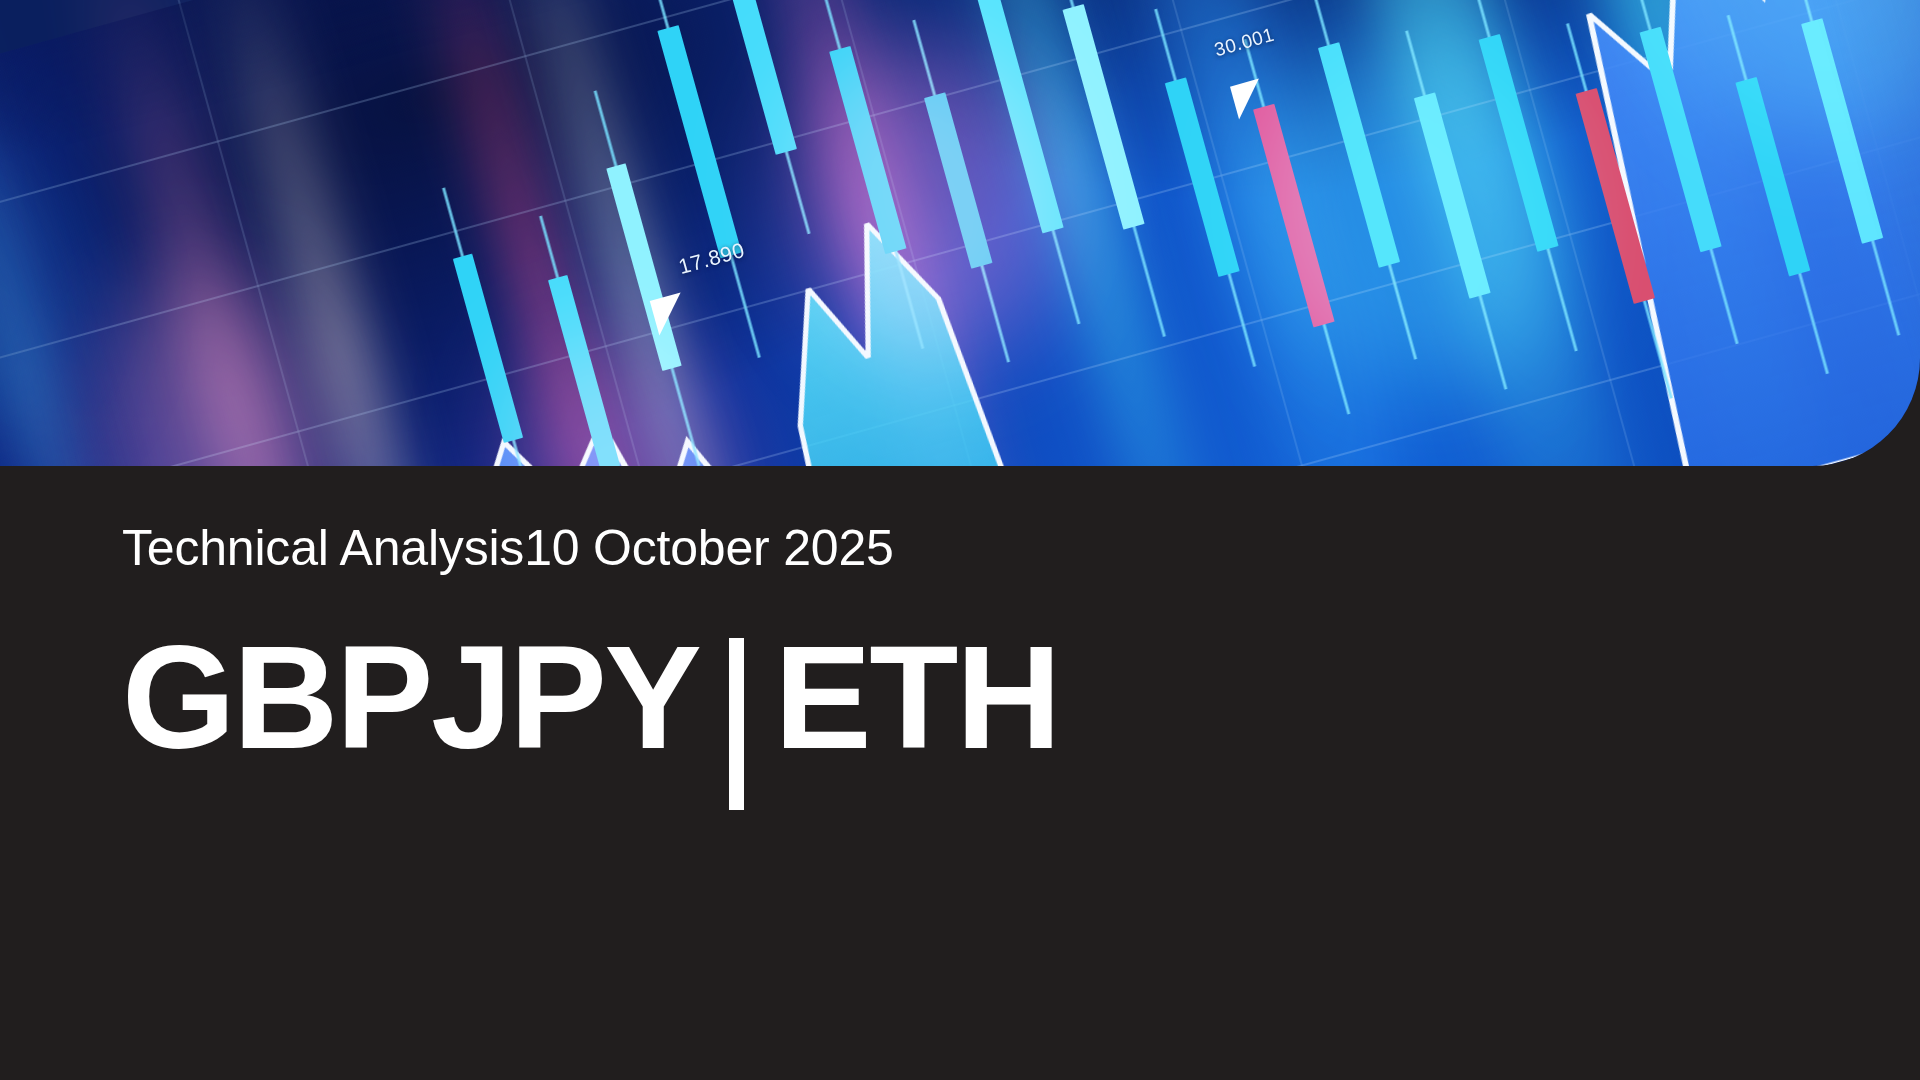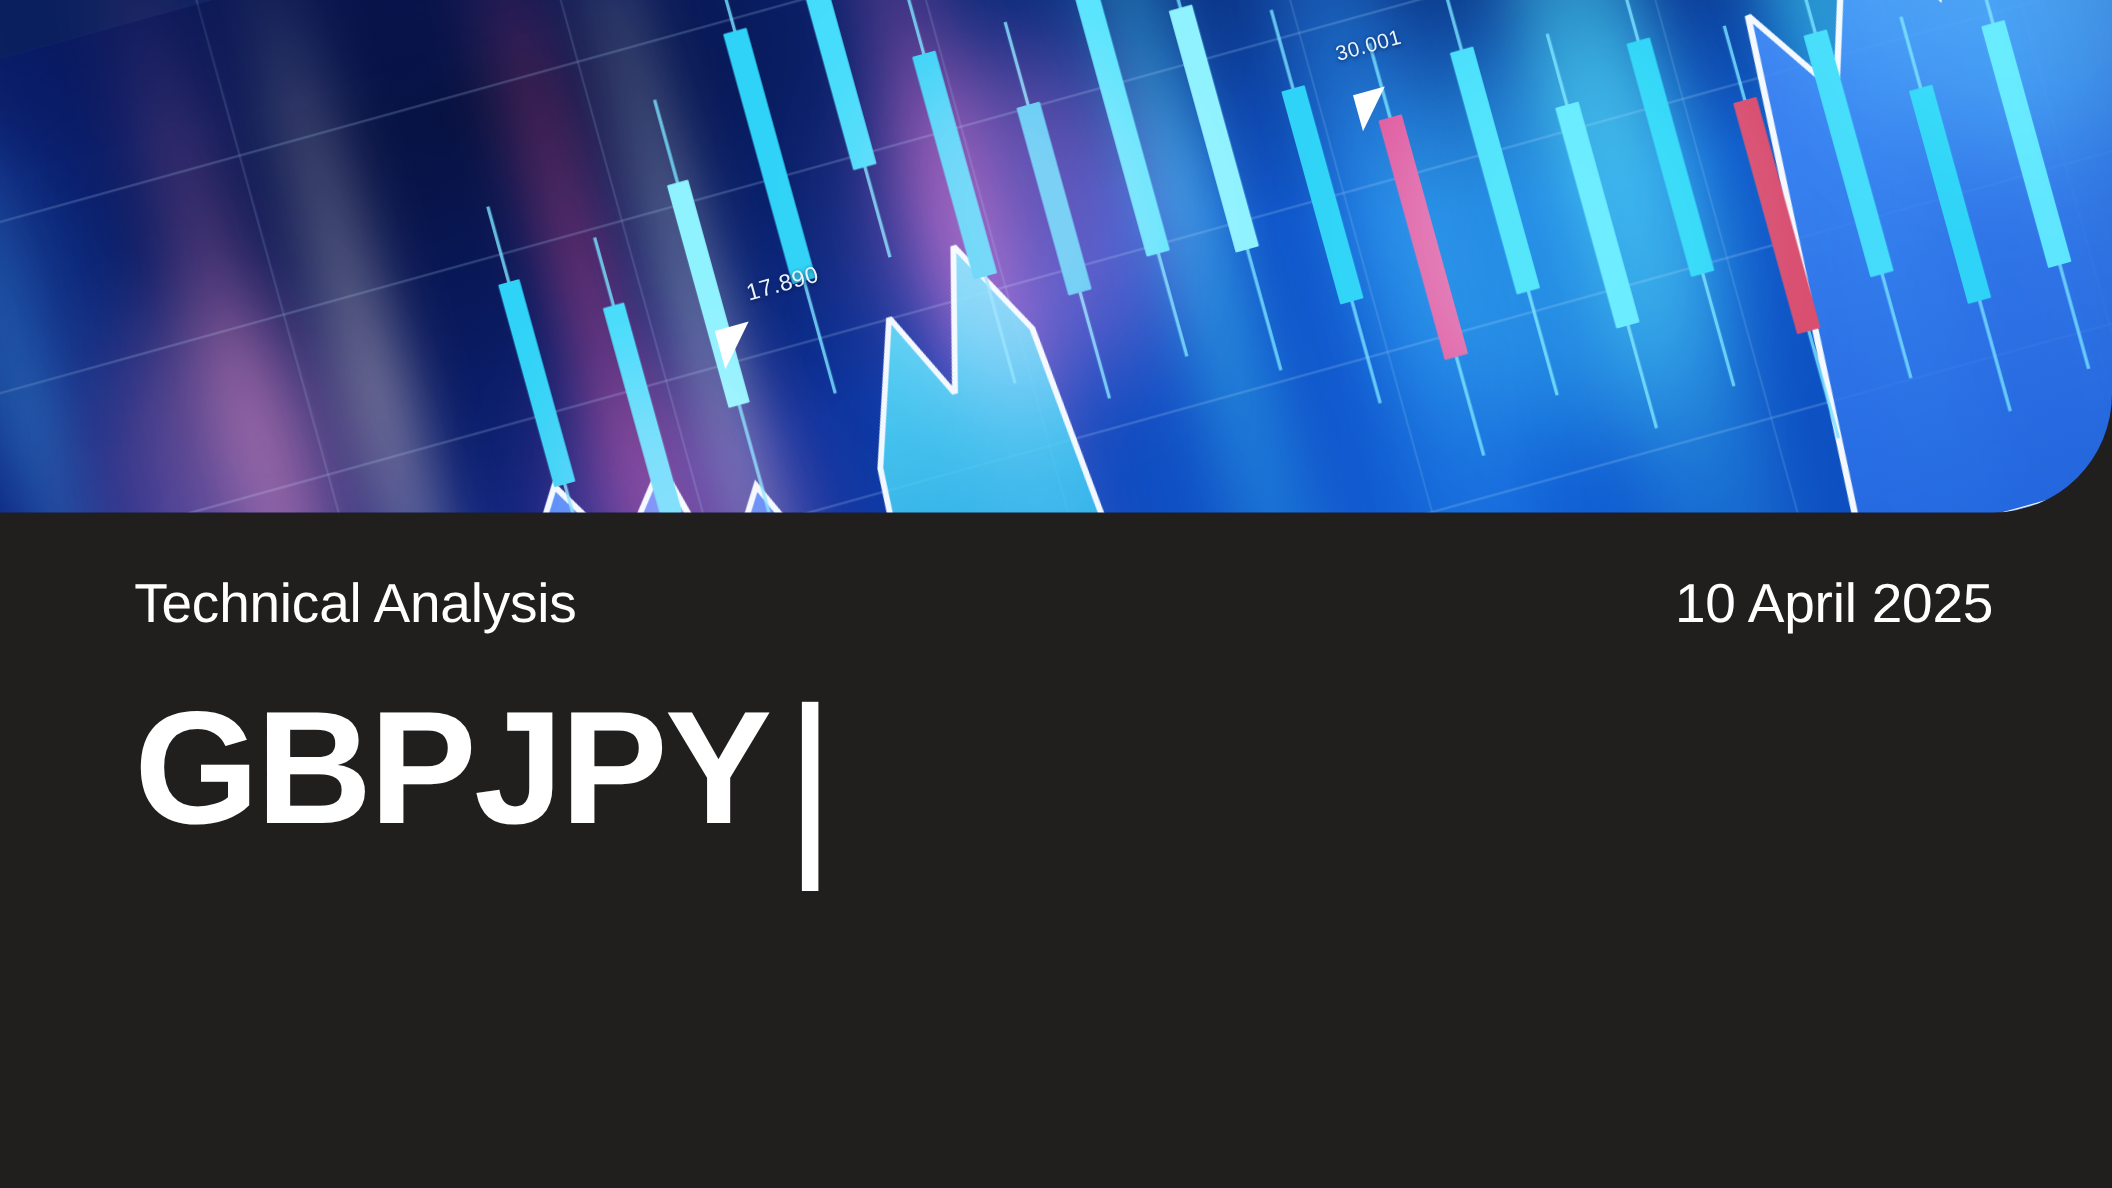--- a/index.html
+++ b/index.html
@@ -128,21 +128,20 @@
     left:0; top:466px;
     width:1920px; height:614px;
     background:#211E1E;
   }
 
   .meta-row {
     position:absolute;
     left:122px; right:108px; top:57px;
     display:flex;
     align-items:baseline;
-    justify-content:space-between;
   }
 
   .eyebrow, .datestamp {
     color:#ffffff;
     font-family:"Liberation Sans", sans-serif;
     font-weight:300;
     font-size:50px;
     line-height:1;
     letter-spacing:-0.2px;
     white-space:nowrap;
@@ -346,23 +345,24 @@
     <div class="callout" style="left:676px; top:256px;">
       <div class="tag" style="font-size:21px; transform:rotate(-15.5deg); transform-origin:left top;">17.890</div>
       <div class="pointer" style="left:-22px; top:40px; border-width:0 0 36px 32px; border-color:transparent transparent transparent #FFFFFF; transform:rotate(-15.5deg);"></div>
     </div>
   </div>
 
   <div class="panel">
 
     <div class="meta-row">
       <div class="eyebrow">Technical Analysis</div>
-      <div class="datestamp">10 April 2025</div>
+      <div class="datestamp">10 October 2025</div>
     </div>
 
     <div class="headline">
       <span>GBPJPY</span>
       <span class="sep"></span>
+      <span>ETH</span>
     </div>
 
   </div>
 
 </div>
 
 </body></html>

